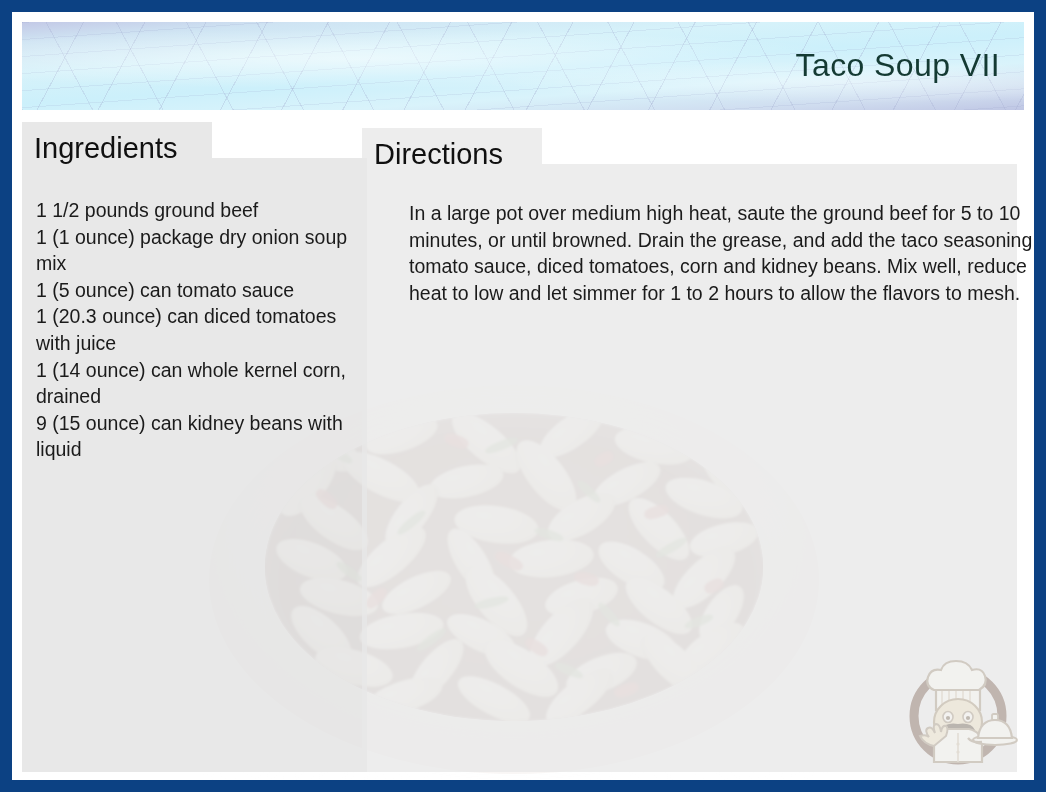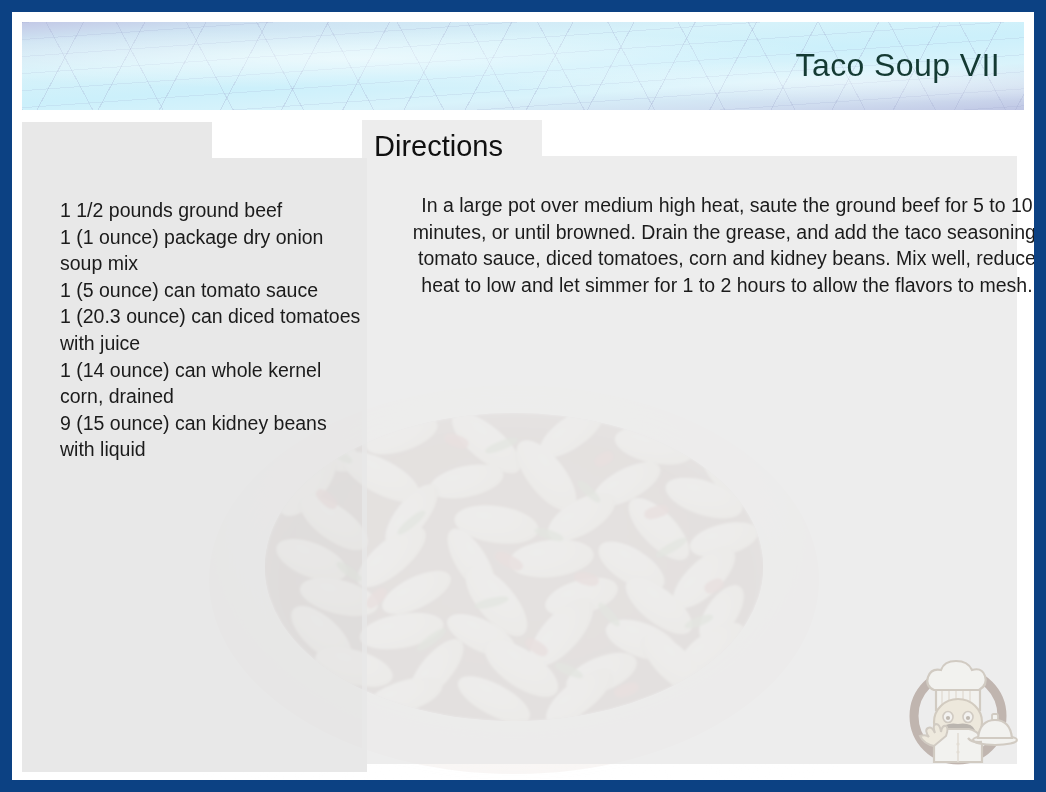--- a/index.html
+++ b/index.html
@@ -166,25 +166,24 @@
     z-index: 2;
   }
   #ingredients-panel {
     left: 10px;
     top: 110px;
     width: 345px;
     height: 650px;
   }
   #directions-panel {
     left: 350px;
-    top: 108px;
+    top: 116px;
     width: 655px;
     height: 644px;
     background: rgba(232,232,232,0.78);
-    text-align: center;
   }
   .panel-notch {
     position: absolute;
     top: 0;
     right: 0;
     height: 36px;
     background: #ffffff;
     z-index: 3;
   }
   #ingredients-panel .panel-notch { width: 155px; }
@@ -206,21 +205,20 @@
     left: 14px;
     top: 75px;
     width: 330px;
     list-style: none;
     z-index: 4;
   }
   #ingredients-list li {
     font-size: 19.5px;
     line-height: 26.6px;
     color: #1b1b1b;
-    margin-left: 24px;
   }
 
   #directions-text {
     position: absolute;
     left: 14px;
     top: 72px;
     width: 636px;
     font-size: 19.5px;
     line-height: 26.6px;
     color: #1b1b1b;
@@ -320,20 +318,21 @@
         <div class="tomato" style="left:88%;top:54%;width:4%;height:4%;transform:rotate(-26deg)"></div>
         <div class="tomato" style="left:52%;top:74%;width:5%;height:4%;transform:rotate(34deg)"></div>
         <div class="tomato" style="left:70%;top:88%;width:5%;height:4%;transform:rotate(-18deg)"></div>
         <div class="photo-blur"></div>
       </div>
       <div class="photo-fade"></div>
     </div>
 
     <div id="ingredients-panel" class="panel">
       <div class="panel-notch"></div>
+      <div class="panel-heading">Ingredients</div>
       <ul id="ingredients-list">
         <li>1 1/2 pounds ground beef</li>
         <li>1 (1 ounce) package dry onion soup mix</li>
         <li>1 (5 ounce) can tomato sauce</li>
         <li>1 (20.3 ounce) can diced tomatoes with juice</li>
         <li>1 (14 ounce) can whole kernel corn, drained</li>
         <li>9 (15 ounce) can kidney beans with liquid</li>
       </ul>
     </div>
 

